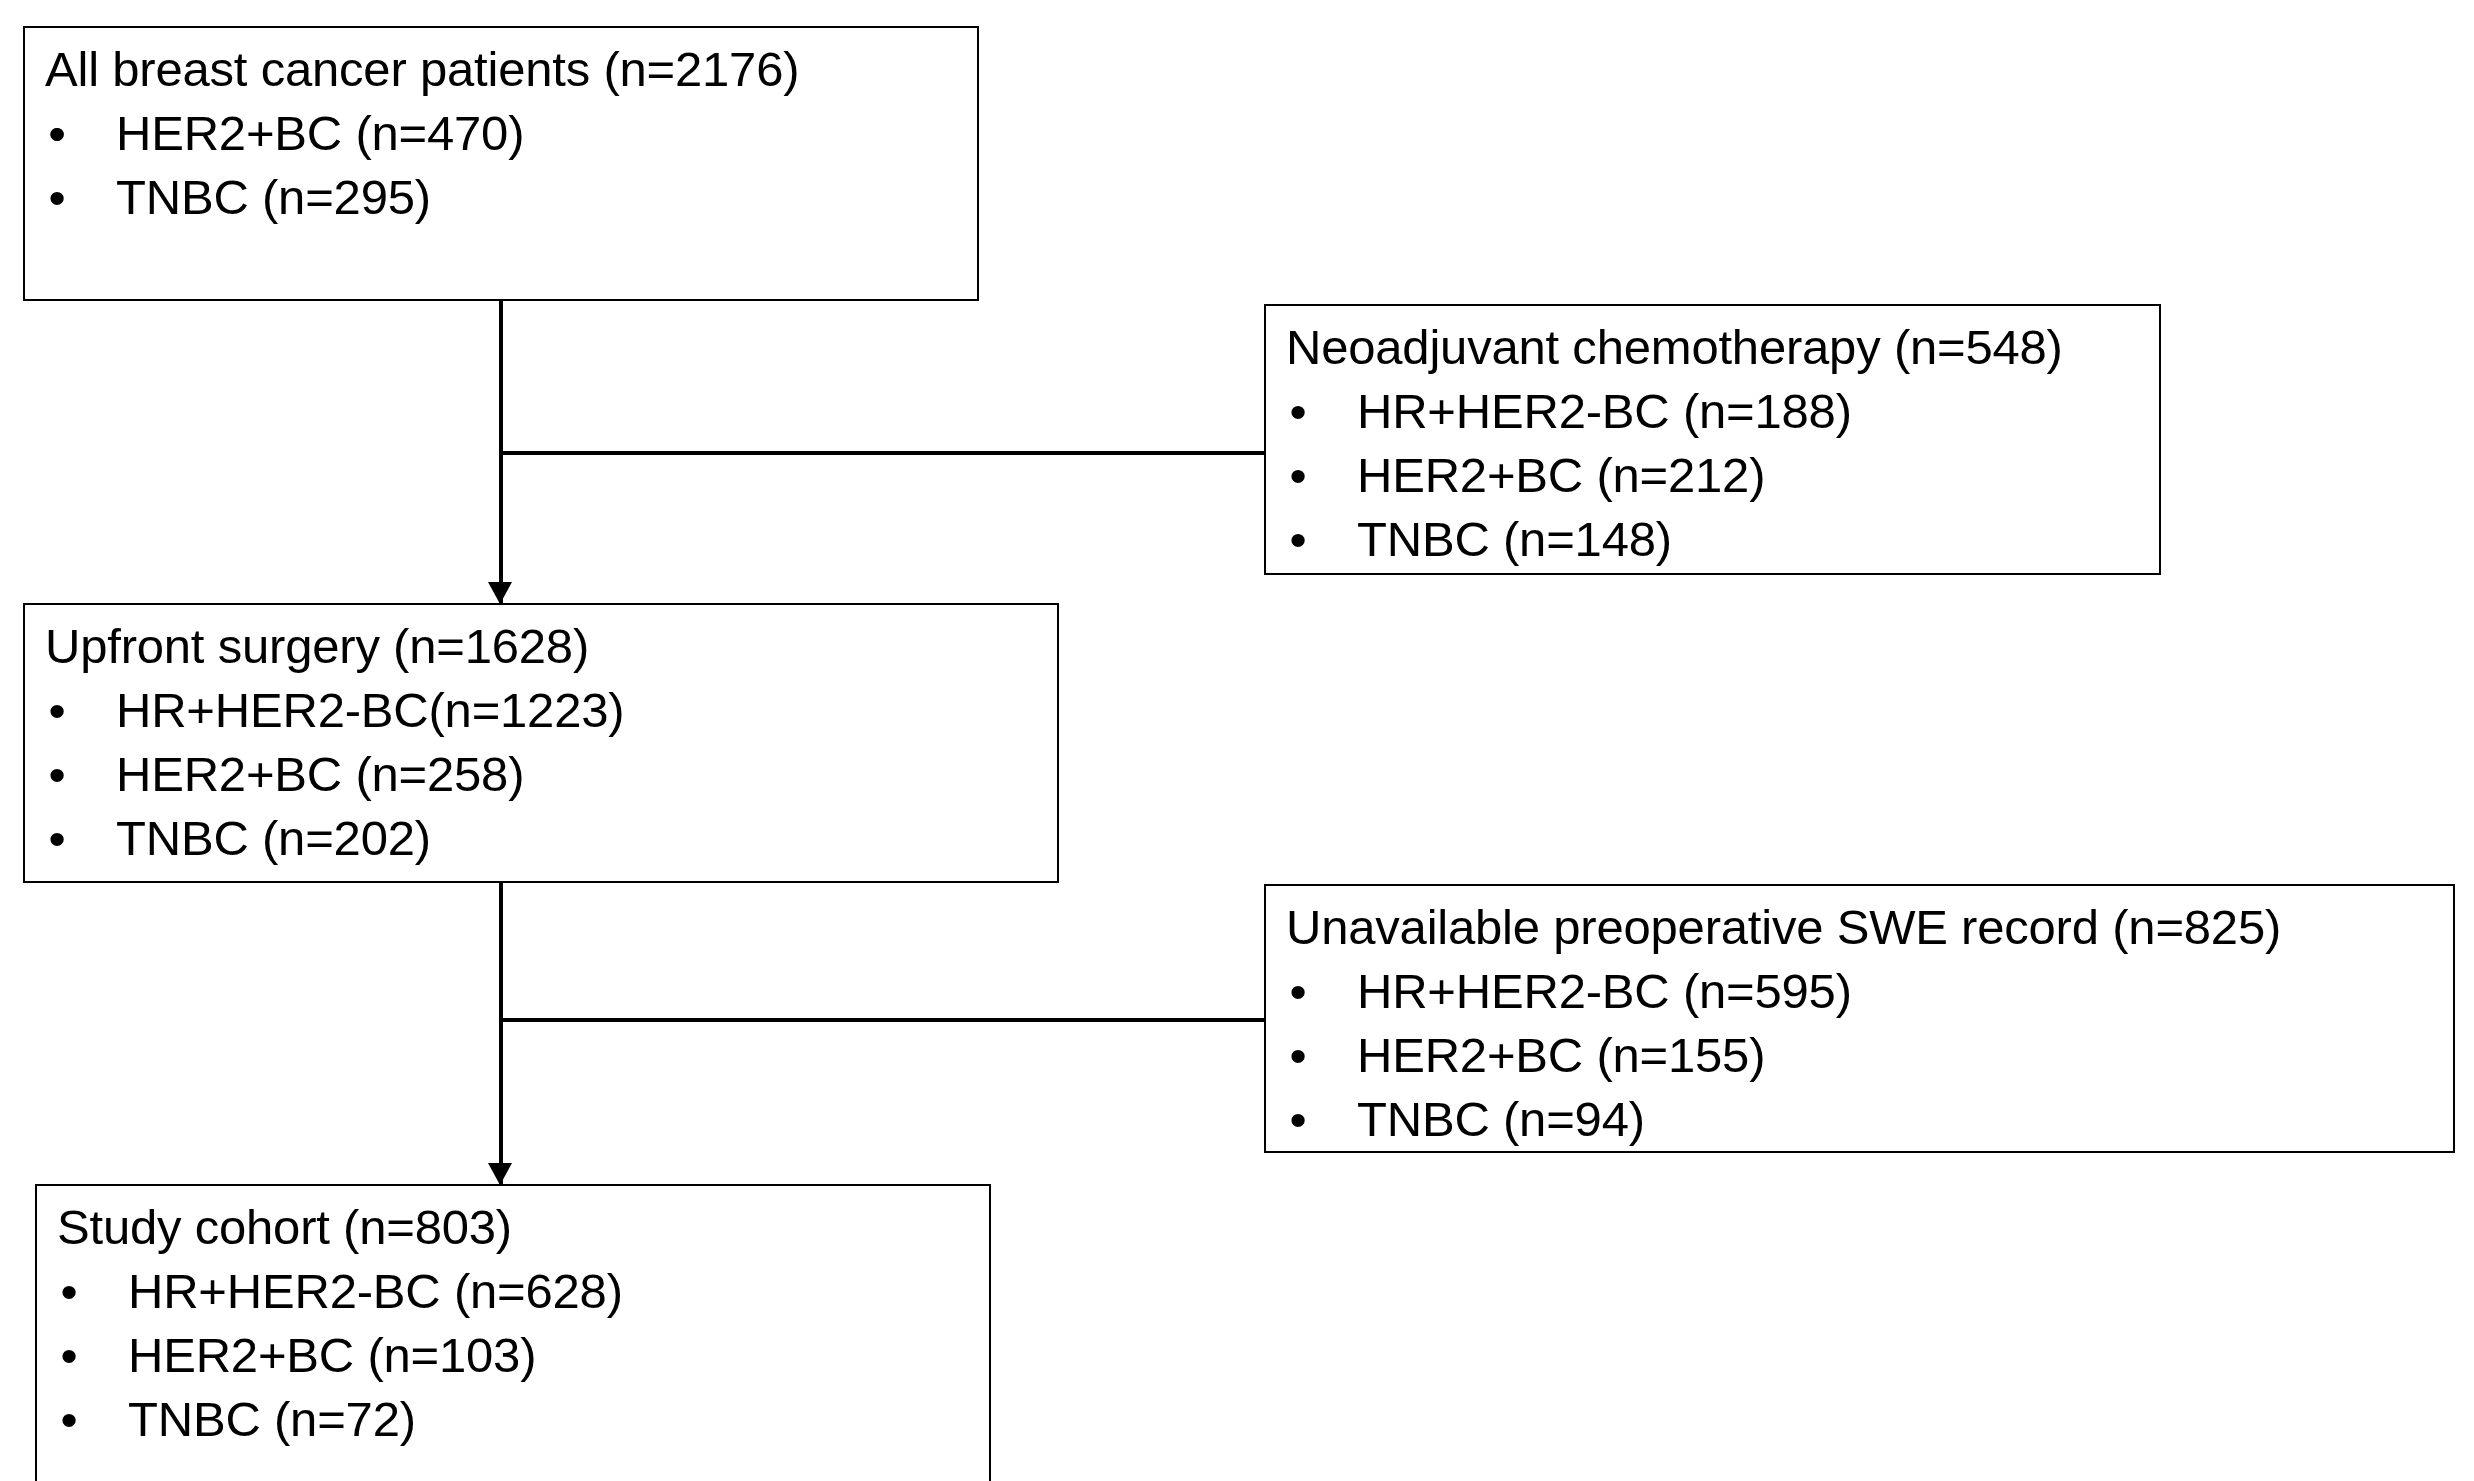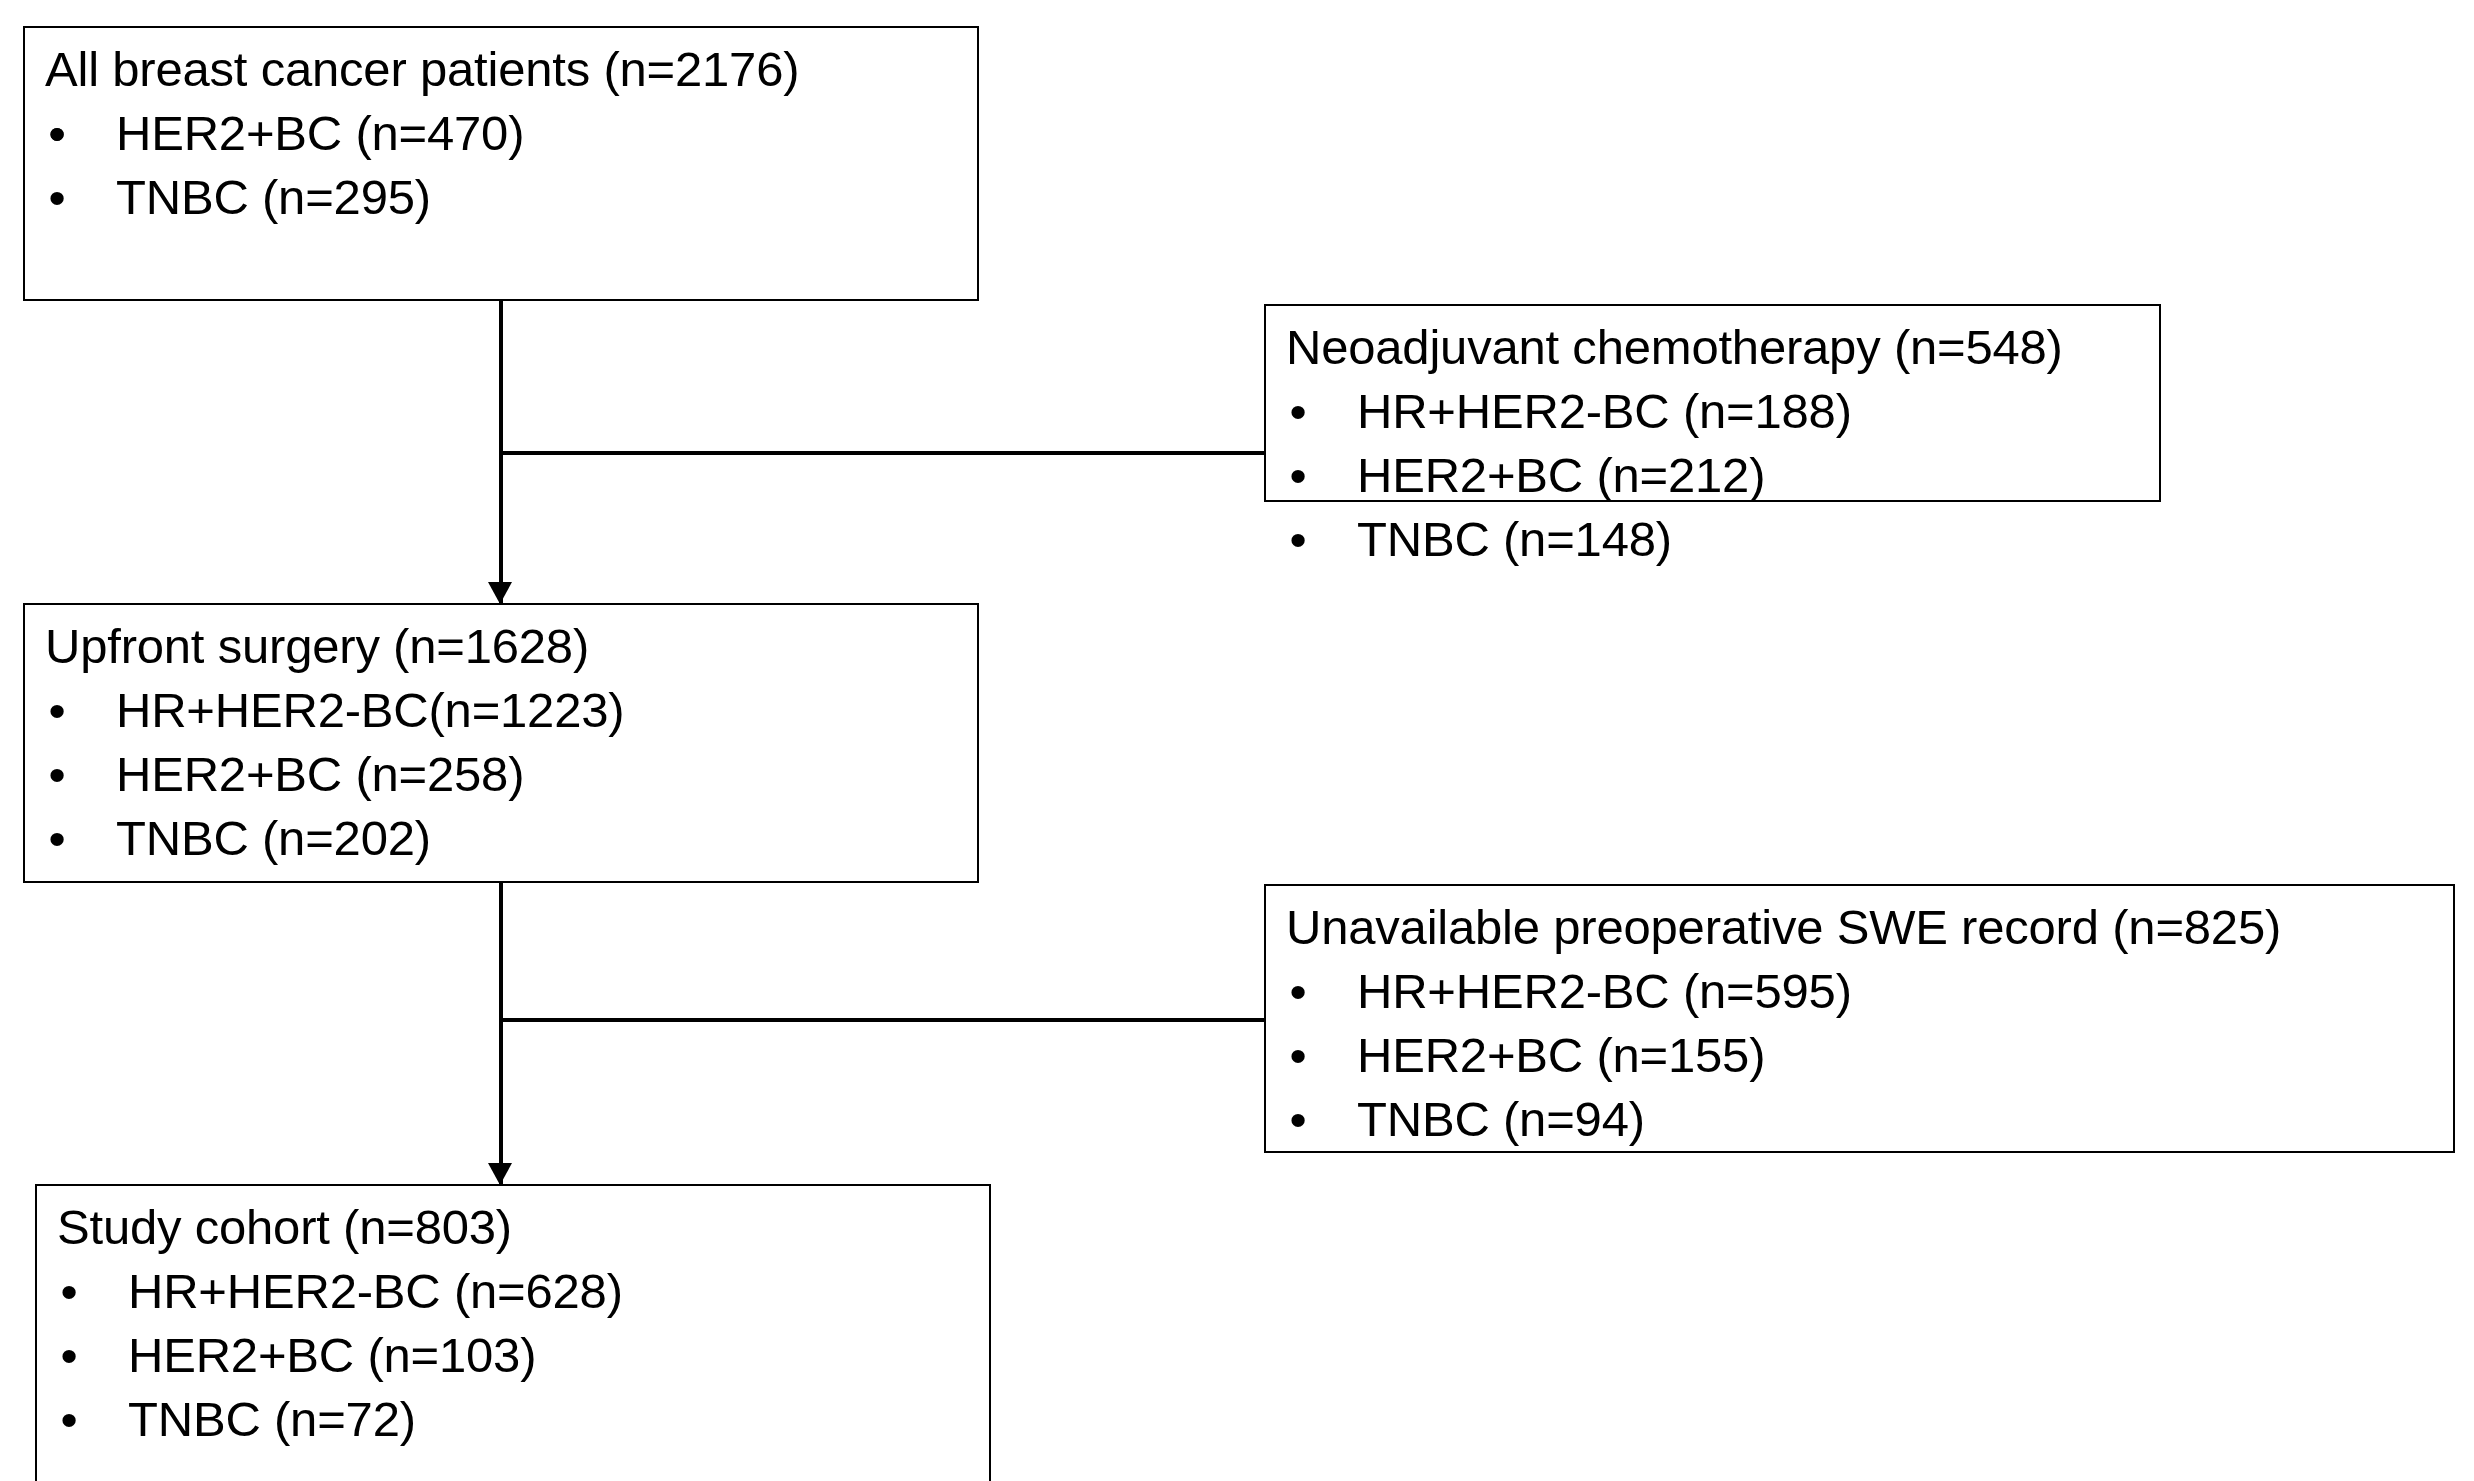--- a/index.html
+++ b/index.html
@@ -51,22 +51,22 @@
   .node-list-item .bullet {
     position: absolute;
     left: 3.6px;
     top: 0;
     font-size: 49px;
     line-height: 64px;
   }
 
   
   #box-all-patients     { left: 23px;   top: 25.5px;   width: 956px; height: 275px; }
-  #box-neoadjuvant      { left: 1264px; top: 304px;  width: 897px;  height: 198px; }
-  #box-upfront-surgery  { left: 23px;   top: 603px;  width: 956px; height: 280px; }
+  #box-neoadjuvant      { left: 1264px; top: 304px;  width: 897px;  height: 271px; }
+  #box-upfront-surgery  { left: 23px;   top: 603px;  width: 1036px; height: 280px; }
   #box-unavailable-swe  { left: 1264px; top: 884px;  width: 1191px; height: 269px; }
   #box-study-cohort     { left: 35px;   top: 1184px; width: 956px; height: 340px; text-decoration: underline; }
 
   
   .conn-v {
     position: absolute;
     width: 3.6px;
     background: #000000;
   }
   .conn-h {

